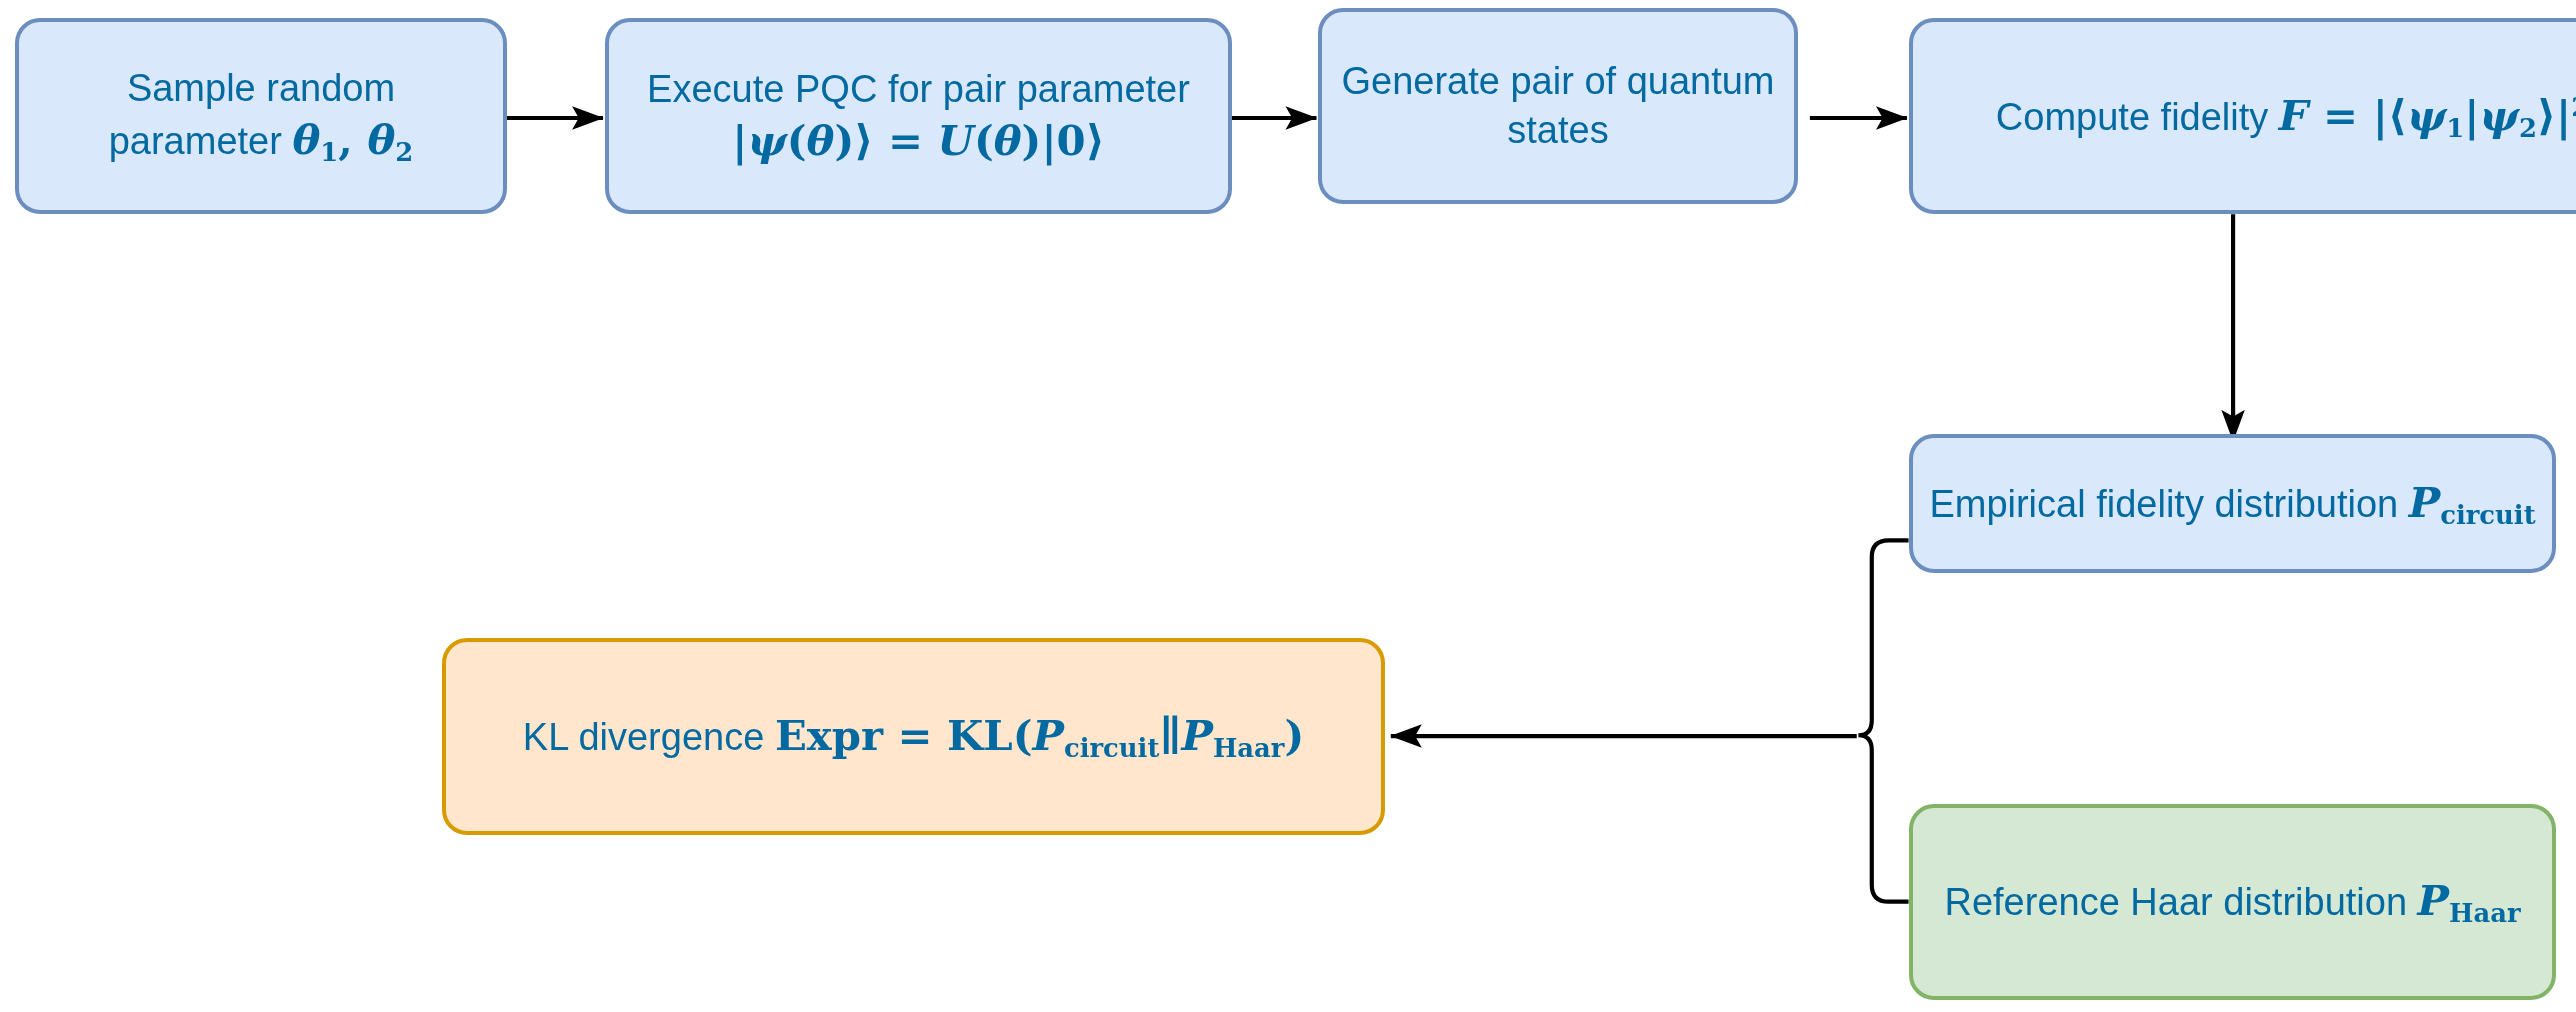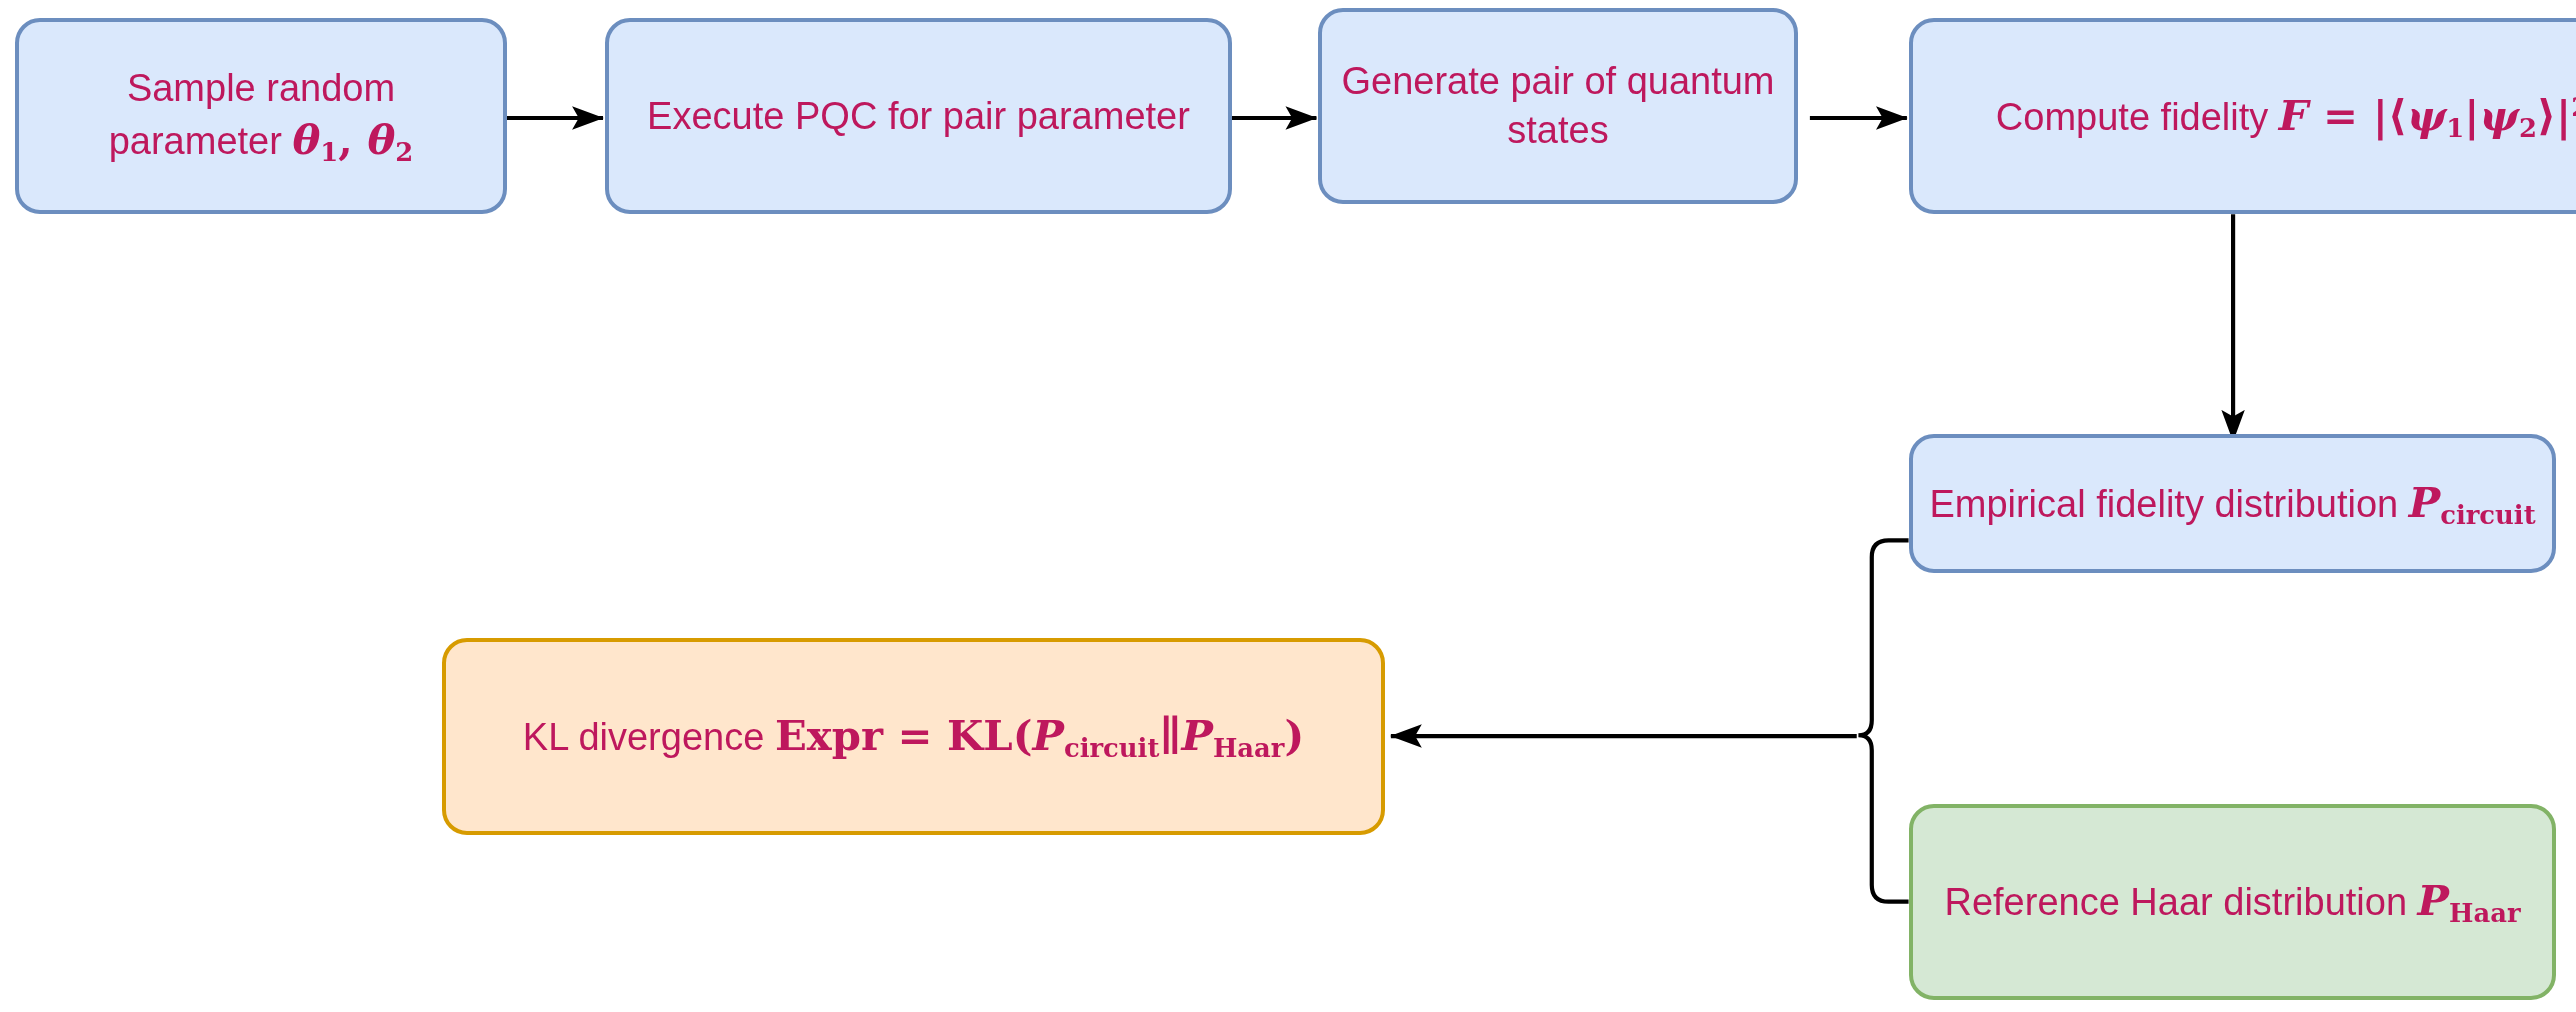--- a/index.html
+++ b/index.html
@@ -1,21 +1,21 @@
 <!DOCTYPE html>
 <html style="font-size:13.4px"><head>
 <meta charset="utf-8">
 <style>
   html,body{margin:0;padding:0;background:#ffffff;}
   .canvas{
     position:relative;
     width:2576px;height:1013px;
     background:#ffffff;
     font-family:"Liberation Sans",sans-serif;
-    color:#be185d;
+    color:#0369a1;
     overflow:hidden;
   }
   .edges-svg{position:absolute;left:0;top:0;width:2576px;height:1013px;pointer-events:none;}
   .node{
     position:absolute;
     box-sizing:border-box;
     border-radius:25px;
     border:4.2px solid;
     display:flex;
     flex-direction:column;
@@ -79,20 +79,21 @@
     <line class="edge-line" x1="2220" y1="880" x2="1663" y2="880" marker-end="url(#ah)"></line>
   </svg>
 
   <div class="node blue n1">
     <div class="line"><span class="run-text">Sample random</span></div>
     <div class="line"><span class="run-text">parameter </span><span class="run-mi">θ</span><span class="run-sub">1</span><span class="run-mo">, </span><span class="run-mi">θ</span><span class="run-sub">2</span></div>
   </div>
 
   <div class="node blue n2">
     <div class="line"><span class="run-text">Execute PQC for pair parameter</span></div>
+    <div class="line"><span class="run-mo">|</span><span class="run-mi">ψ</span><span class="run-mo">(</span><span class="run-mi">θ</span><span class="run-mo">)⟩ = </span><span class="run-mi">U</span><span class="run-mo">(</span><span class="run-mi">θ</span><span class="run-mo">)|0⟩</span></div>
   </div>
 
   <div class="node blue n3">
     <div class="line"><span class="run-text">Generate pair of quantum</span></div>
     <div class="line"><span class="run-text">states</span></div>
   </div>
 
   <div class="node blue n4">
     <div class="line"><span class="run-text">Compute fidelity </span><span class="run-mi">F</span><span class="run-mo"> = |⟨</span><span class="run-mi">ψ</span><span class="run-sub">1</span><span class="run-mo">|</span><span class="run-mi">ψ</span><span class="run-sub">2</span><span class="run-mo">⟩|</span><span class="run-sup">2</span></div>
   </div>

